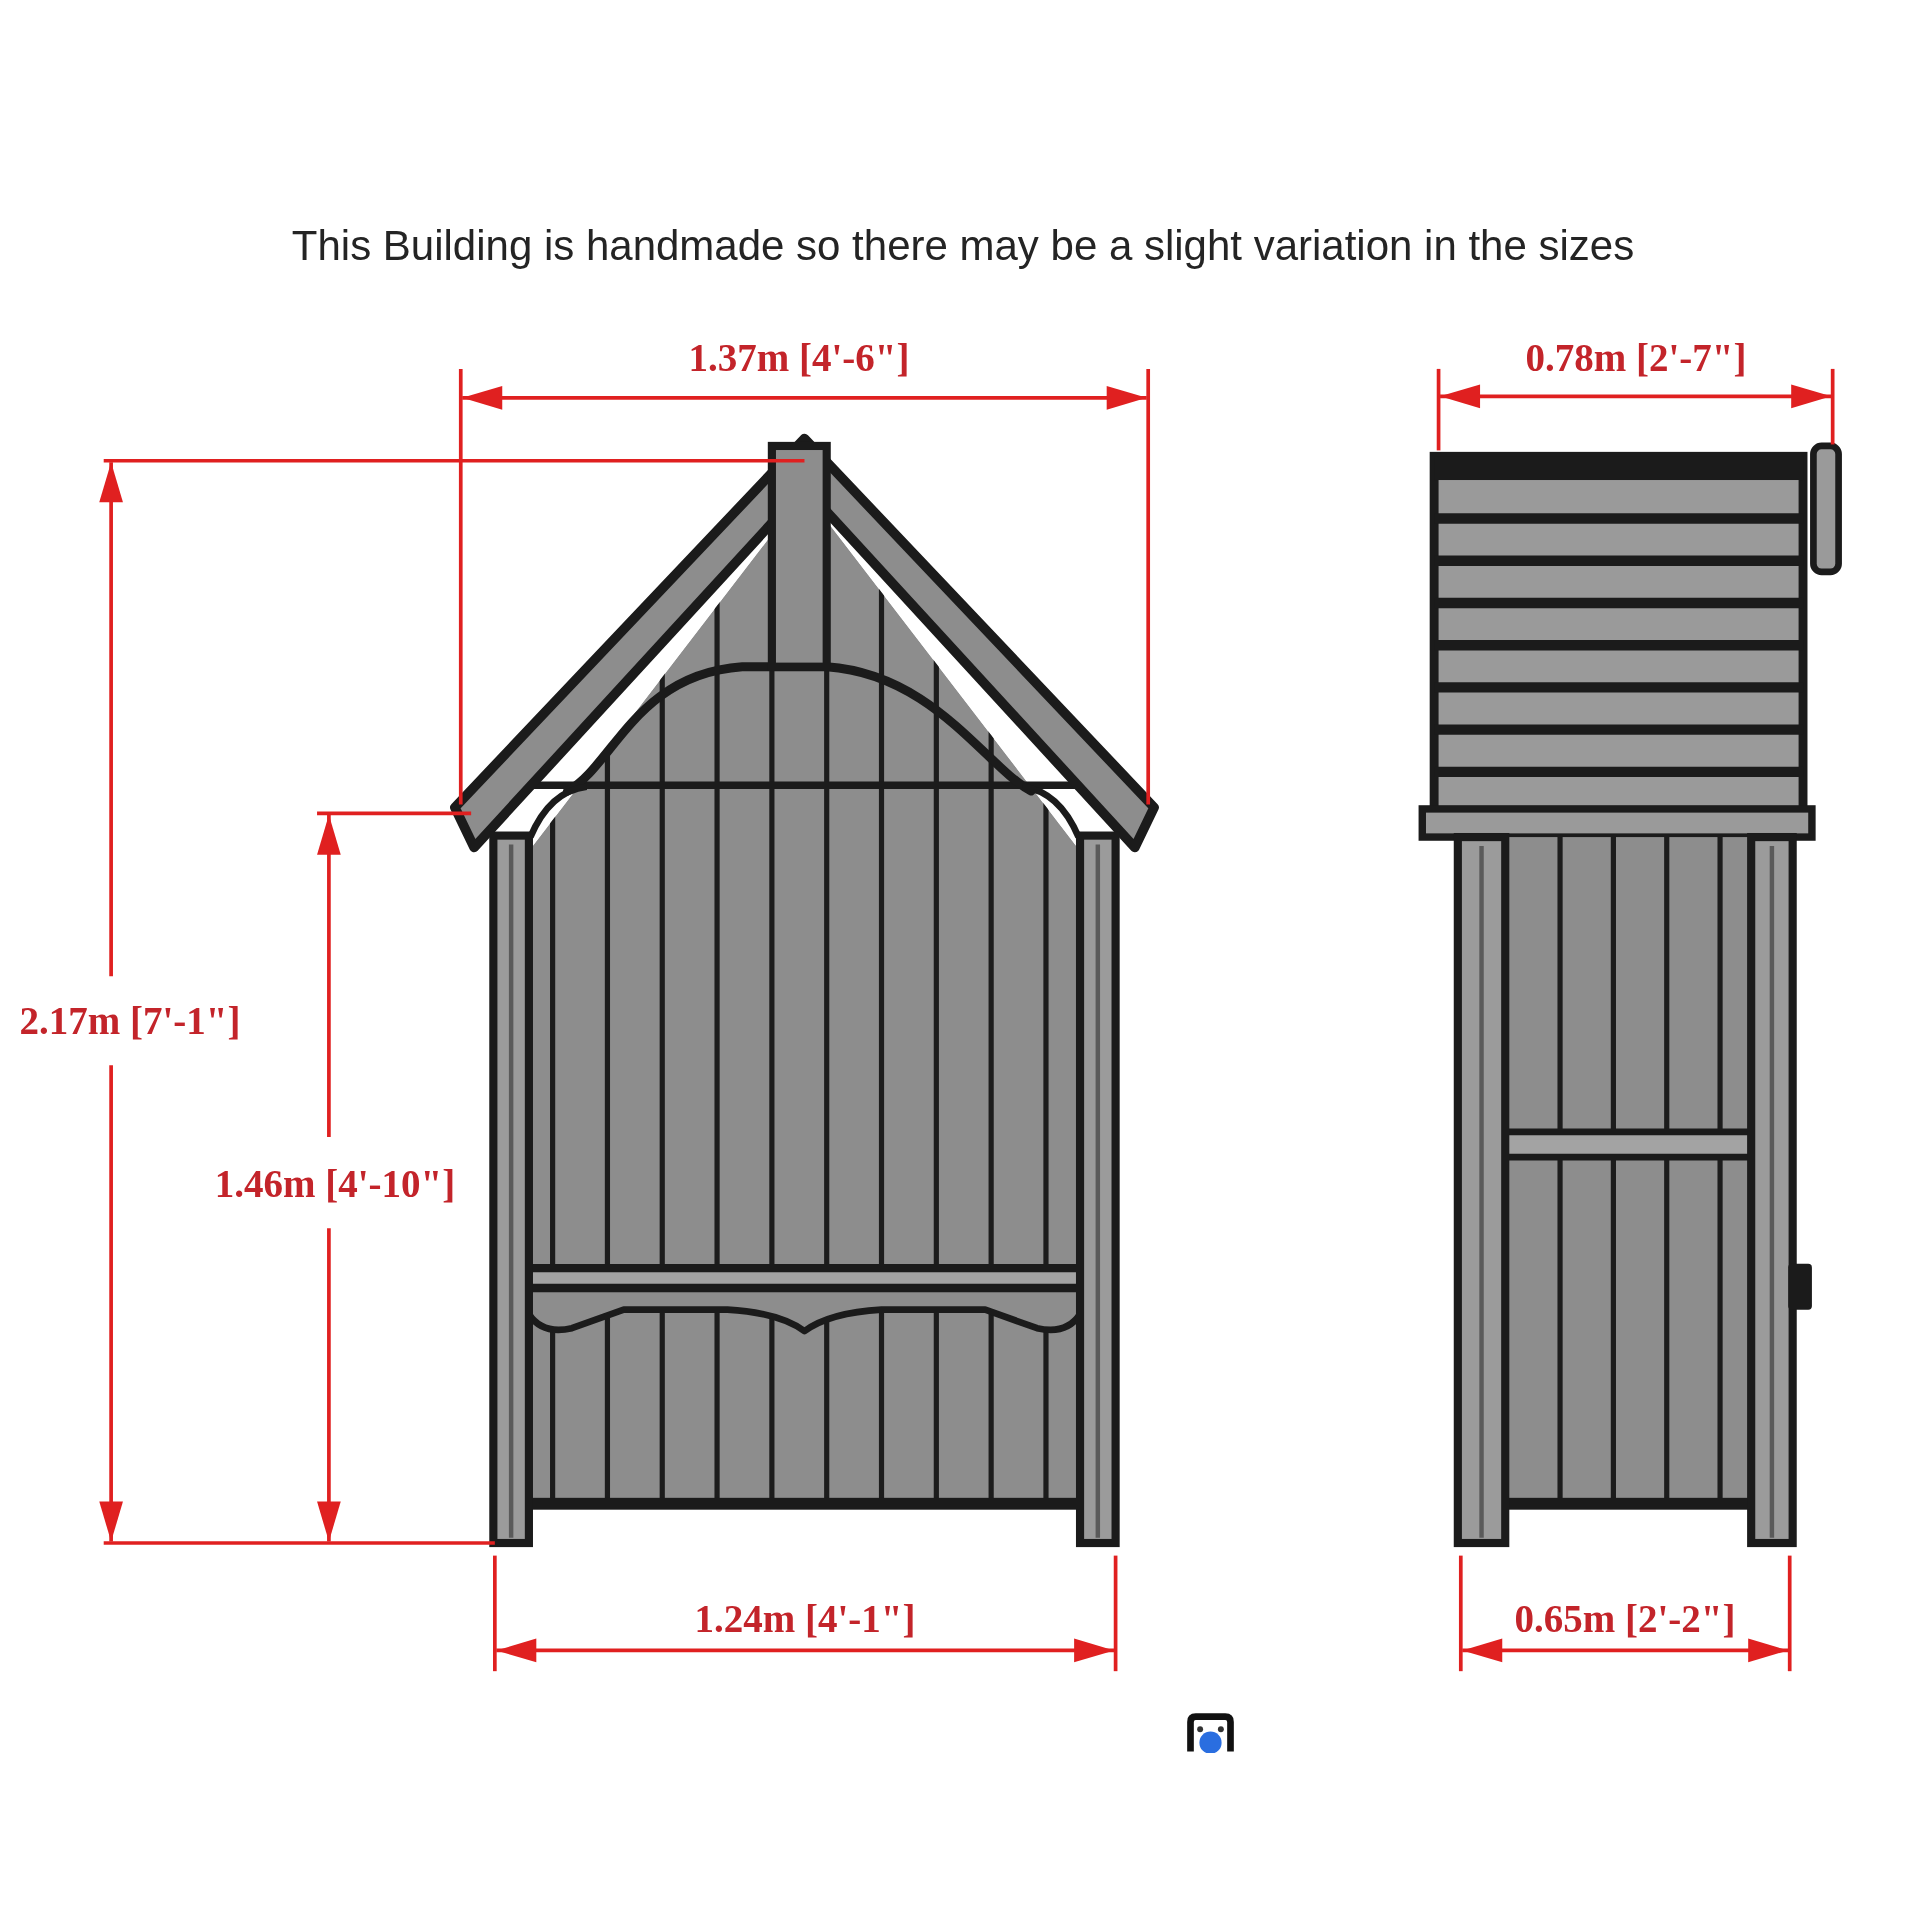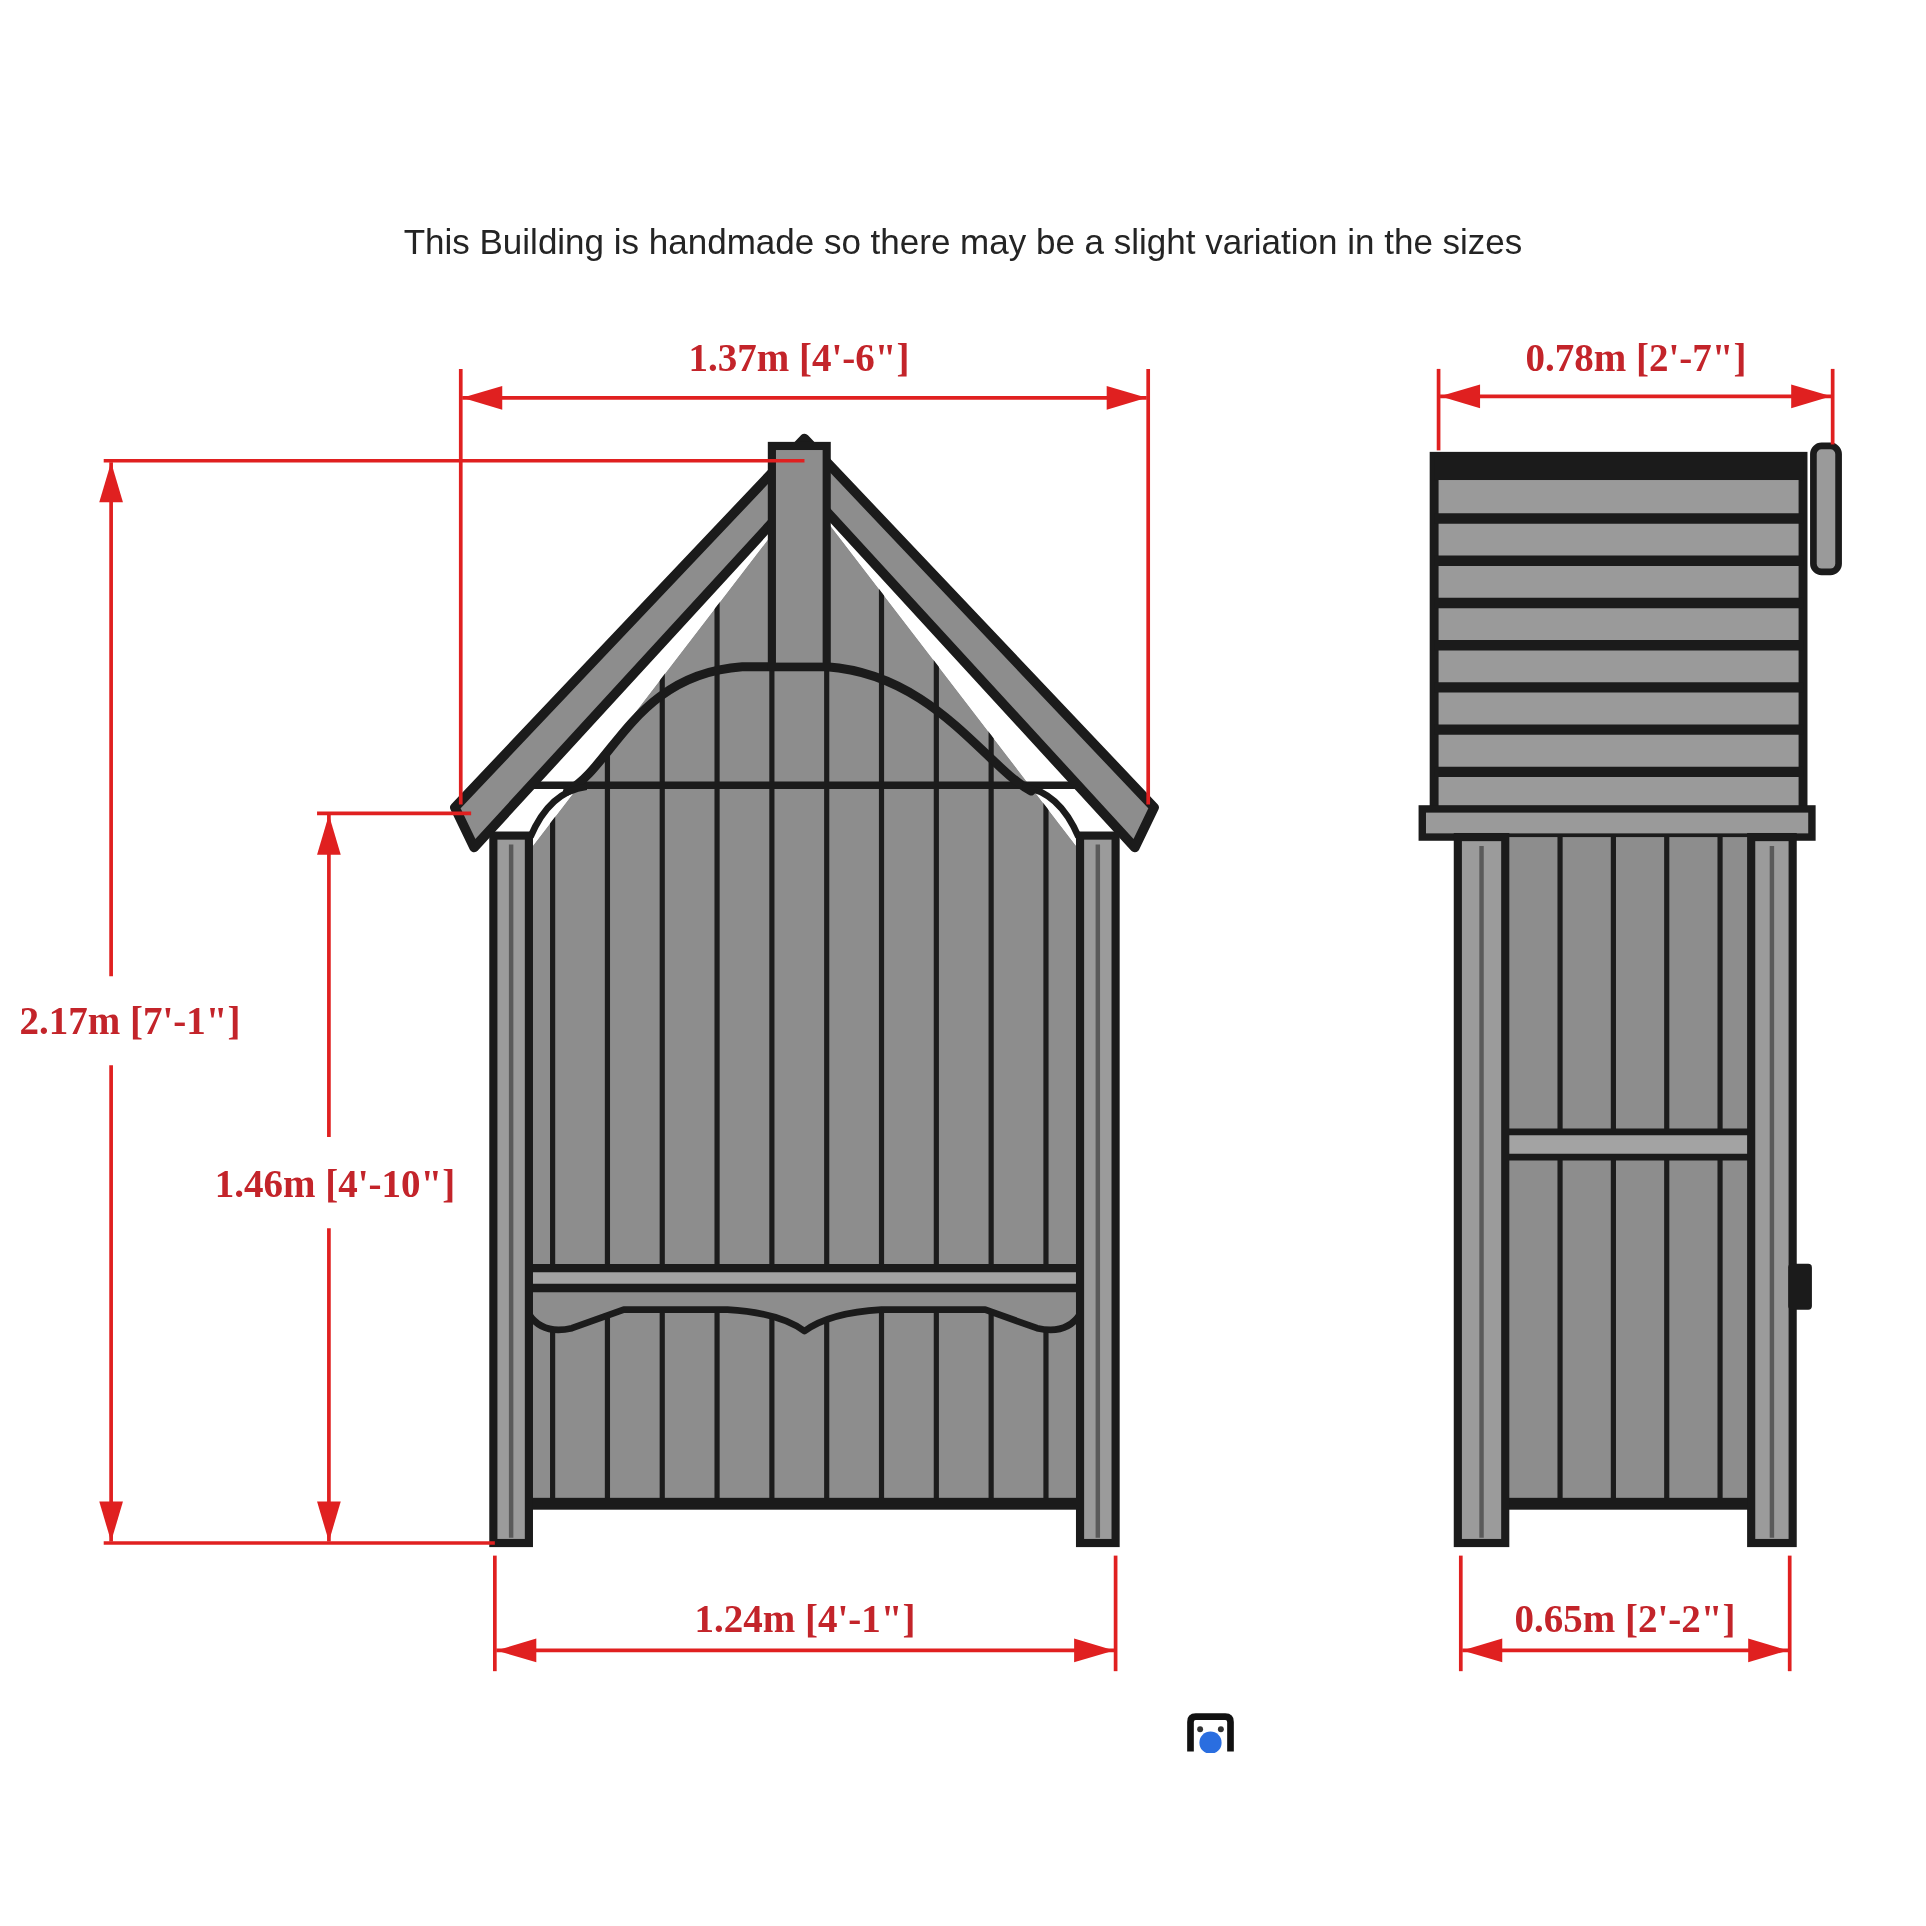--- a/index.html
+++ b/index.html
@@ -8,21 +8,21 @@
     width:1926px;height:1926px;
     background:#ffffff;
     font-family:"Liberation Sans", sans-serif;
     overflow:hidden;
   }
   #drawing{position:absolute;left:0;top:0;}
   .title{
     position:absolute;
     left:0;top:222px;width:1926px;
     text-align:center;
-    font-size:35px;
+    font-size:42px;
     letter-spacing:0px;
     color:#242424;
     font-family:"Liberation Sans", sans-serif;
   }
   .dim-label{
     position:absolute;
     transform:translate(-50%,-50%);
     white-space:nowrap;
     font-family:"Liberation Serif", serif;
     font-weight:bold;

